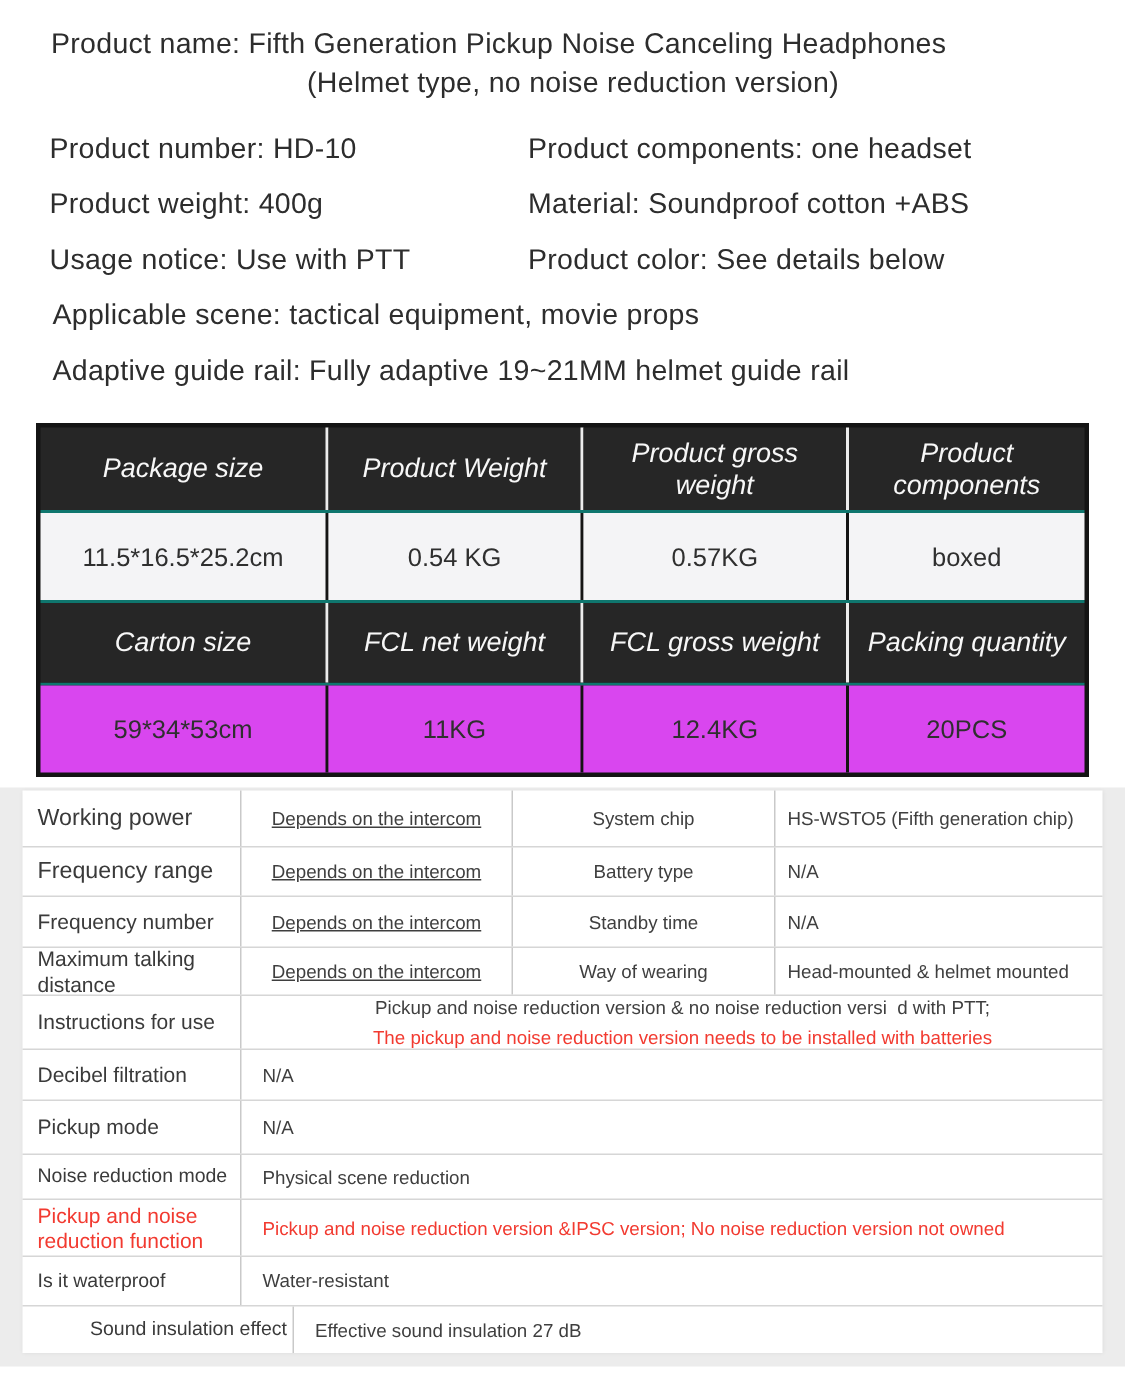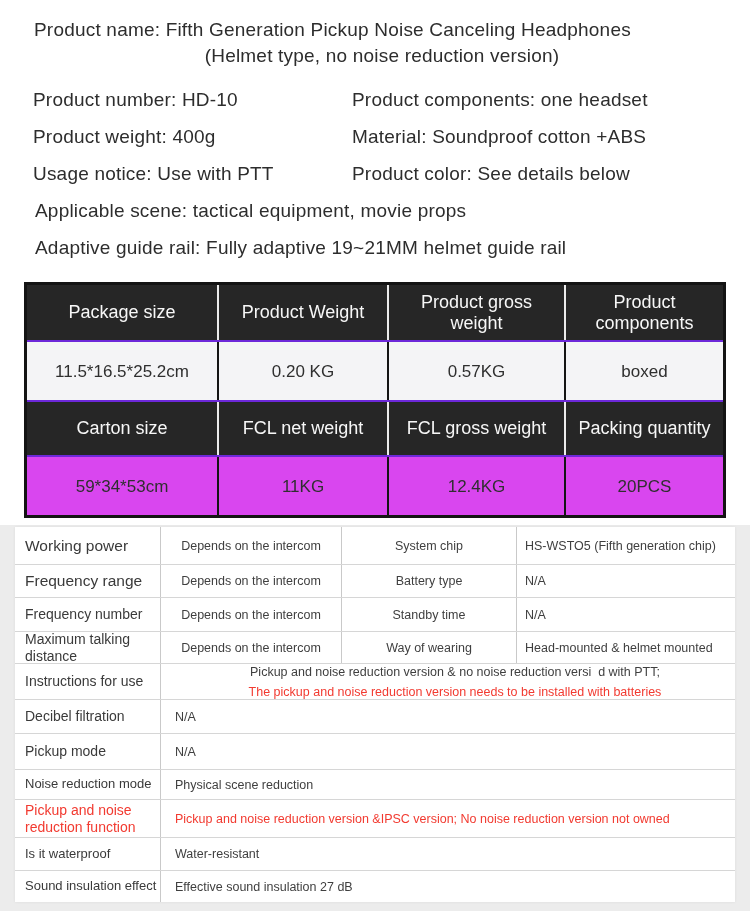--- a/index.html
+++ b/index.html
@@ -19,53 +19,53 @@
   .pl { margin-left:33px; width:319px; }
   .pr { flex:1; }
   .full-row { margin-left:35px; line-height:37px; }
 
   
   .pkg-table {
     margin:16px 24px 0 24px; width:702px;
     border:3px solid #141414; background:#141414;
   }
   .prow { display:flex; }
-  .prow + .prow { border-top:2px solid #6d28d9; }
+  .prow + .prow { border-top:2px solid #0f766e; }
   .pcell {
     display:flex; align-items:center; justify-content:center;
     text-align:center; line-height:21px;
   }
   .pc1 { width:192px; } .pc2 { width:170px; } .pc3 { width:177px; } .pc4 { flex:1; }
-  .phead { height:55px; }
+  .phead { height:55px;font-style:italic; }
   .phead .pcell { background:#262626; color:#f7f7f7; font-size:18px; border-right:2px solid #ececec; }
   .phead .pcell:last-child { border-right:none; }
   .phead .pcell span { display:inline-block; max-width:140px; }
   .pval { height:60px; }
   .pval .pcell { font-size:17px; color:#2f2f2f; border-right:2px solid #141414; }
   .pval .pcell:last-child { border-right:none; }
   .rowa .pcell { background:#f4f4f6; }
   .rowb .pcell { background:#d946ef; }
 
   
   .bottom { margin-top:7px; background:#ececec; padding:2px 15px 9px 15px; height:386px; }
   .card { background:#ffffff; width:720px; height:375px; box-shadow:0 0 3px rgba(0,0,0,0.07); }
   .srow { display:flex; align-items:stretch; border-bottom:1px solid #d6d6d6; }
   .srow:last-child { border-bottom:none; }
   .scell { display:flex; align-items:center; }
   .sc1 { width:146px; padding-left:10px; border-right:1px solid #c9c9c9; color:#3a3a3a; line-height:1.15; }
-  .sc2 { width:181px; justify-content:center; text-align:center; border-right:1px solid #c9c9c9; }
+  .sc2 { width:181px; justify-content:center; text-align:center; border-right:1px solid #c9c9c9;text-decoration:underline; }
   .sc3 { width:175px; justify-content:center; text-align:center; border-right:1px solid #c9c9c9; }
   .sc4 { flex:1; padding-left:8px; }
   .sfull { flex:1; padding-left:14px; }
   .sval { font-size:12.5px; color:#3f3f3f; }
   .lbl-lg { font-size:15.5px; }
   .lbl-md { font-size:14px; }
   .lbl-sm { font-size:13px; }
   .h38 { height:38px; } .h36 { height:36px; } .h34 { height:34px; }
-  .h33 { height:33px; } .h32 { height:32px; } .h31 { height:31px; } .h30 { height:30px; }
+  .h33 { height:33px; } .h32 { height:32px; } .h31 { height:31px;padding-left:35px; } .h30 { height:30px; }
   .red { color:#f23a30; }
   .two-line { display:block; line-height:16px; padding:2px 0; white-space:pre-wrap; }
   .vwrap { display:flex; flex-direction:column; justify-content:center; }
 </style>
 </head>
 <body>
 
 <div class="page">
 
   <div class="top">
@@ -99,21 +99,21 @@
         </div>
       <div class="pcell pc3">
           <span>Product gross weight</span>
         </div>
       <div class="pcell pc4">
           <span>Product components</span>
         </div>
     </div>
     <div class="prow pval rowa">
       <div class="pcell pc1">11.5*16.5*25.2cm</div>
-      <div class="pcell pc2">0.20 KG</div>
+      <div class="pcell pc2">0.54 KG</div>
       <div class="pcell pc3">0.57KG</div>
       <div class="pcell pc4">boxed</div>
     </div>
     <div class="prow phead">
       <div class="pcell pc1">
           <span>Carton size</span>
         </div>
       <div class="pcell pc2">
           <span>FCL net weight</span>
         </div>

